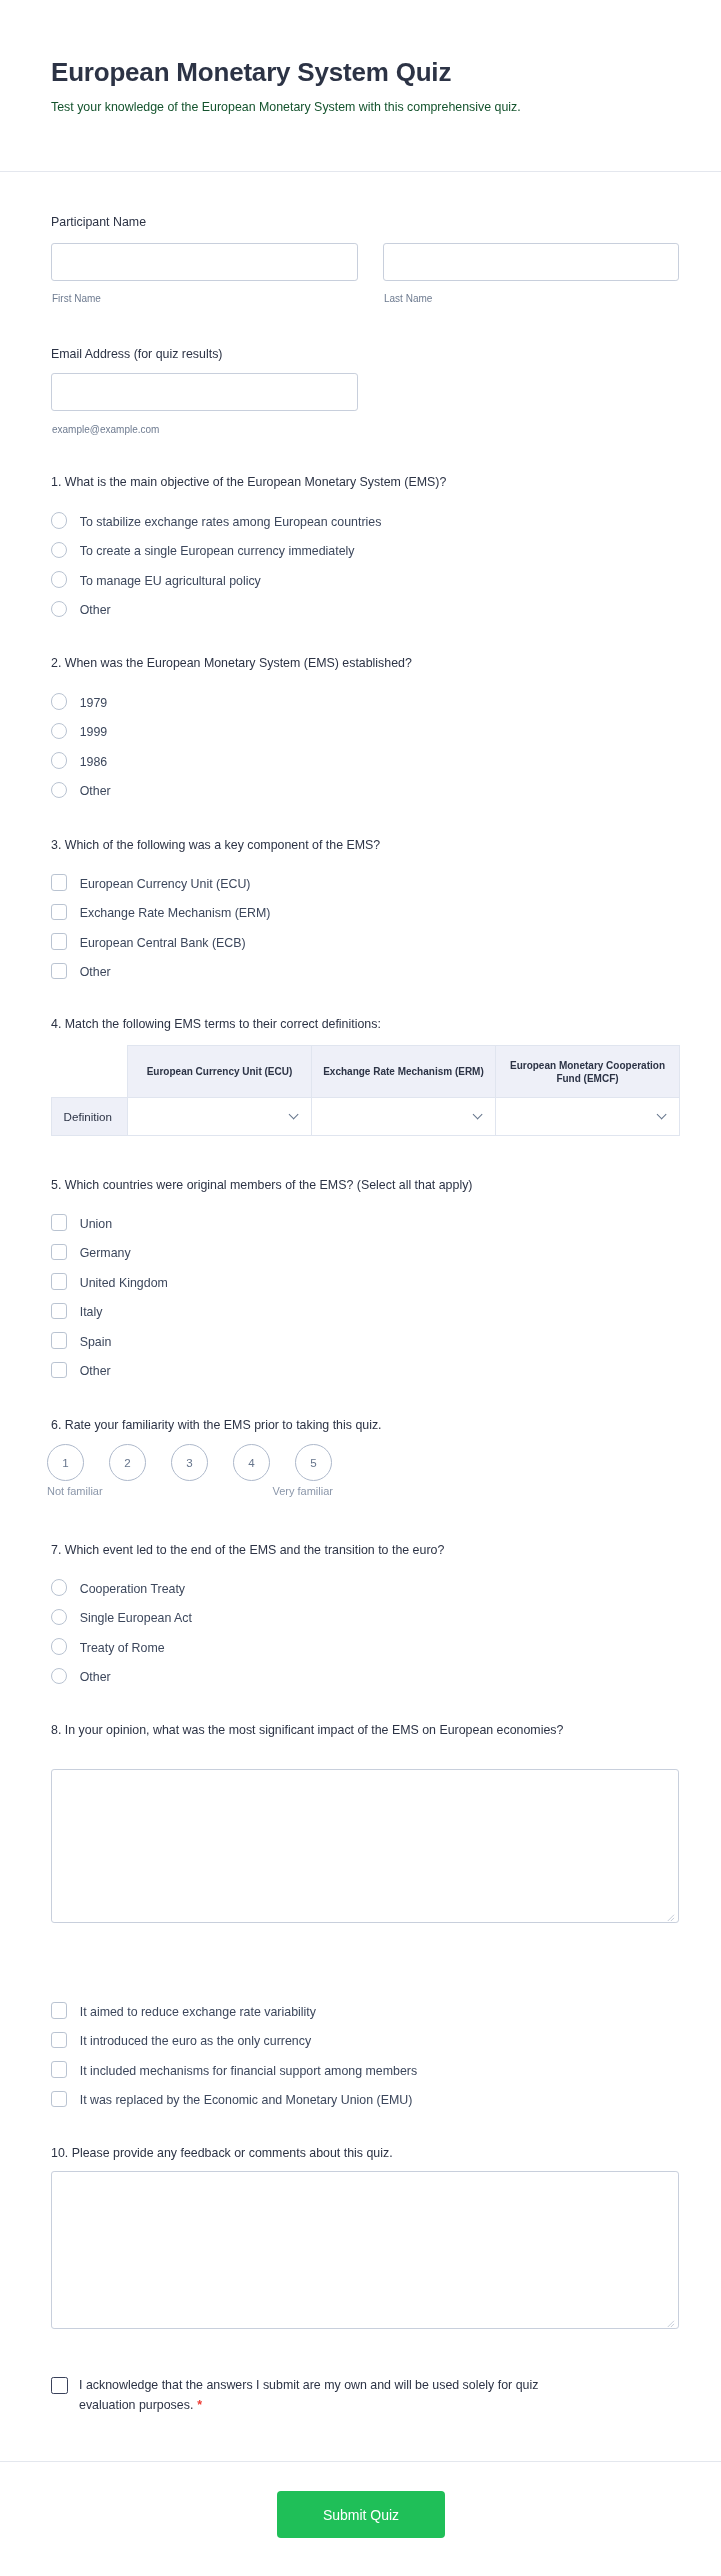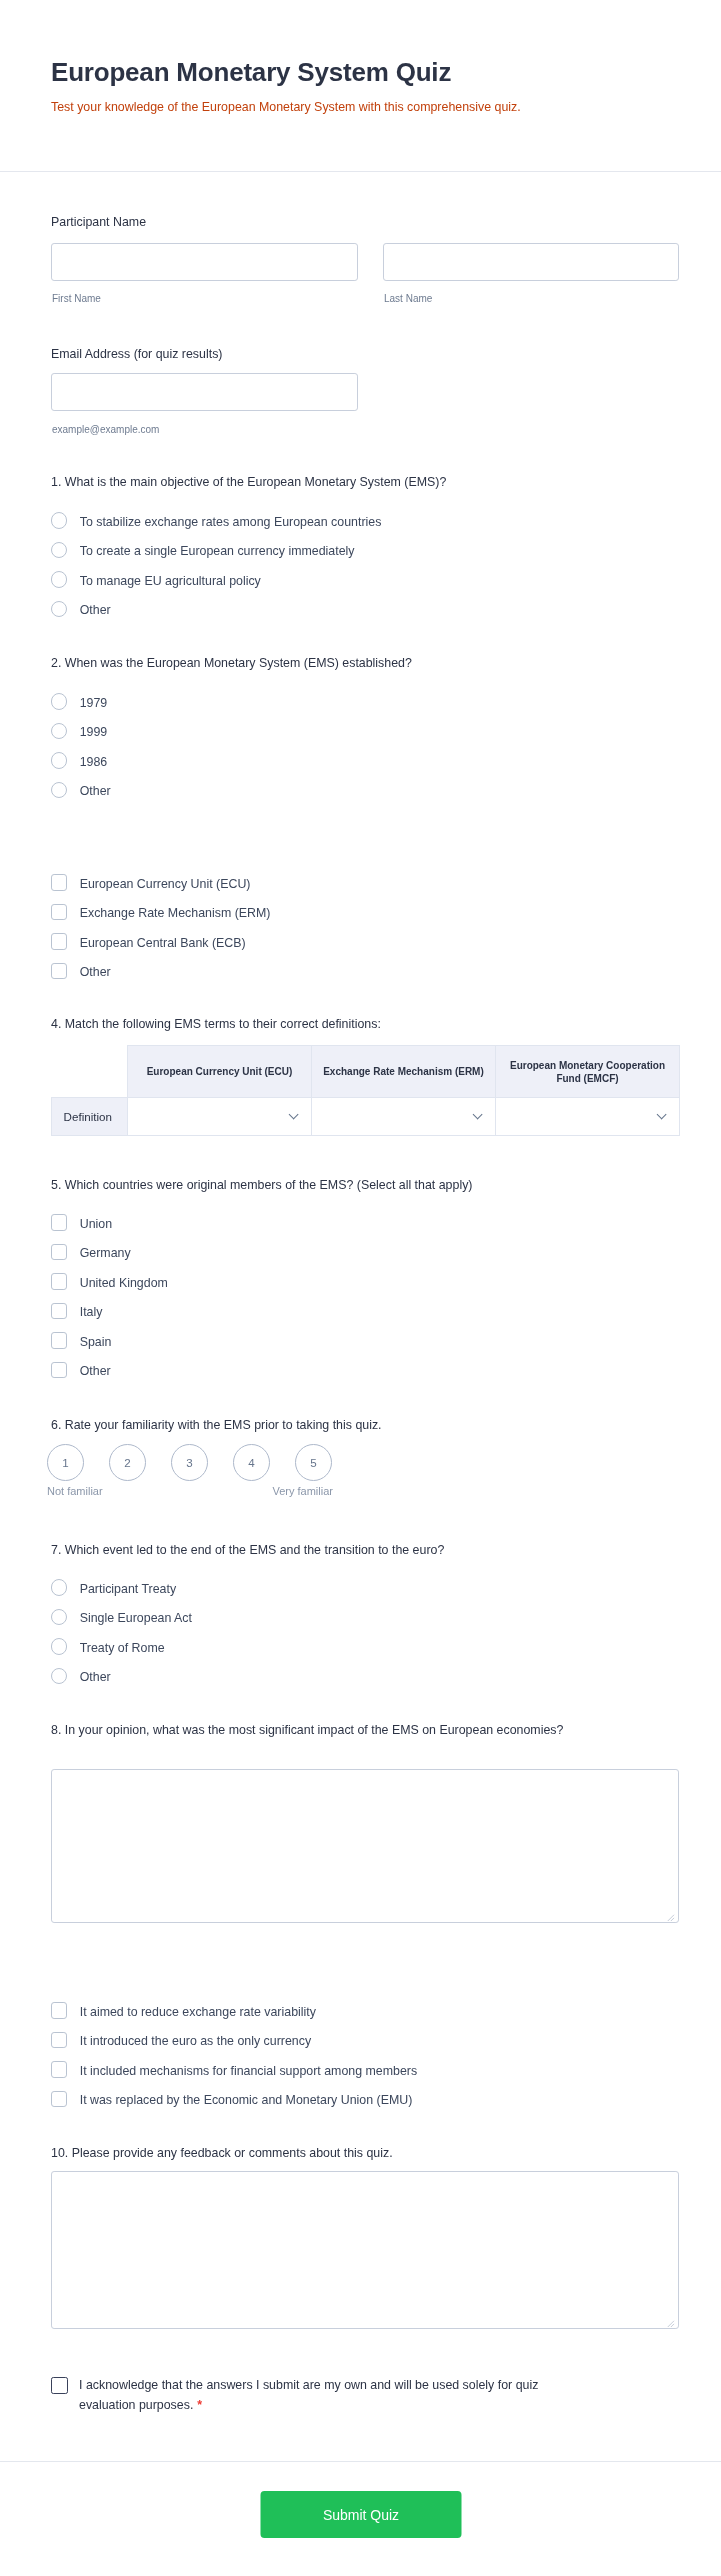--- a/index.html
+++ b/index.html
@@ -11,21 +11,21 @@
     color:#2c3345;
     overflow:hidden;
   }
   .abs{position:absolute;}
   .form-title{
     left:51px;top:40px;width:590px;
     font-size:26px;font-weight:700;color:#2c3345;letter-spacing:-0.2px;
   }
   .form-subtitle{
     left:51px;top:84px;max-width:489px;
-    font-size:12.4px;line-height:23px;color:#c2410c;font-weight:400;
+    font-size:12.4px;line-height:23px;color:#14532d;font-weight:400;
   }
   .divider{left:0;width:722px;height:0.8px;background:#e4e7ee;}
   .q-label{
     left:51px;width:590px;
     font-size:12.4px;font-weight:400;color:#2c3345;line-height:18.6px;
   }
   .sublabel{font-size:10px;color:#6e7b90;}
   .text-input{
     background:#fff;border:0.8px solid #c8cfdc;border-radius:3.1px;
     height:38px;box-sizing:border-box;
@@ -92,21 +92,21 @@
     font-size:12.4px;line-height:20px;color:#2c3345;
   }
   .ack-box{
     float:left;width:17px;height:17px;margin:1.6px 11px 3.1px 0;
     border:1.6px solid #39415a;border-radius:2.3px;background:#fff;
     box-sizing:border-box;cursor:pointer;
   }
   .req-star{color:#ee3b33;font-weight:700;margin-left:3.9px;}
   .submit-btn{
     top:2491px;left:50%;transform:translateX(-50%);
-    width:201px;height:47px;
+    width:168px;height:47px;
     background:#1fbf58;border:none;border-radius:3.9px;
     color:#ffffff;font-size:14px;font-weight:500;
     font-family:"Liberation Sans", sans-serif;cursor:pointer;
   }
 </style>
 </head>
 <body>
 
 <div class="page">
 
@@ -157,20 +157,21 @@
     <div class="opt-row">
         <span class="radio"></span>
         <span class="opt-text">1986</span>
       </div>
     <div class="opt-row">
         <span class="radio"></span>
         <span class="opt-text">Other</span>
       </div>
   </div>
 
+  <div class="abs q-label" style="top:836px;">3. Which of the following was a key component of the EMS?</div>
   <div class="abs opts" style="top:861px;">
     <div class="opt-row">
         <span class="checkbox"></span>
         <span class="opt-text">European Currency Unit (ECU)</span>
       </div>
     <div class="opt-row">
         <span class="checkbox"></span>
         <span class="opt-text">Exchange Rate Mechanism (ERM)</span>
       </div>
     <div class="opt-row">
@@ -259,21 +260,21 @@
   </div>
   <div class="abs scale-labels">
     <span>Not familiar</span>
     <span>Very familiar</span>
   </div>
 
   <div class="abs q-label" style="top:1541px;">7. Which event led to the end of the EMS and the transition to the euro?</div>
   <div class="abs opts" style="top:1566px;">
     <div class="opt-row">
         <span class="radio"></span>
-        <span class="opt-text">Participant Treaty</span>
+        <span class="opt-text">Cooperation Treaty</span>
       </div>
     <div class="opt-row">
         <span class="radio"></span>
         <span class="opt-text">Single European Act</span>
       </div>
     <div class="opt-row">
         <span class="radio"></span>
         <span class="opt-text">Treaty of Rome</span>
       </div>
     <div class="opt-row">

